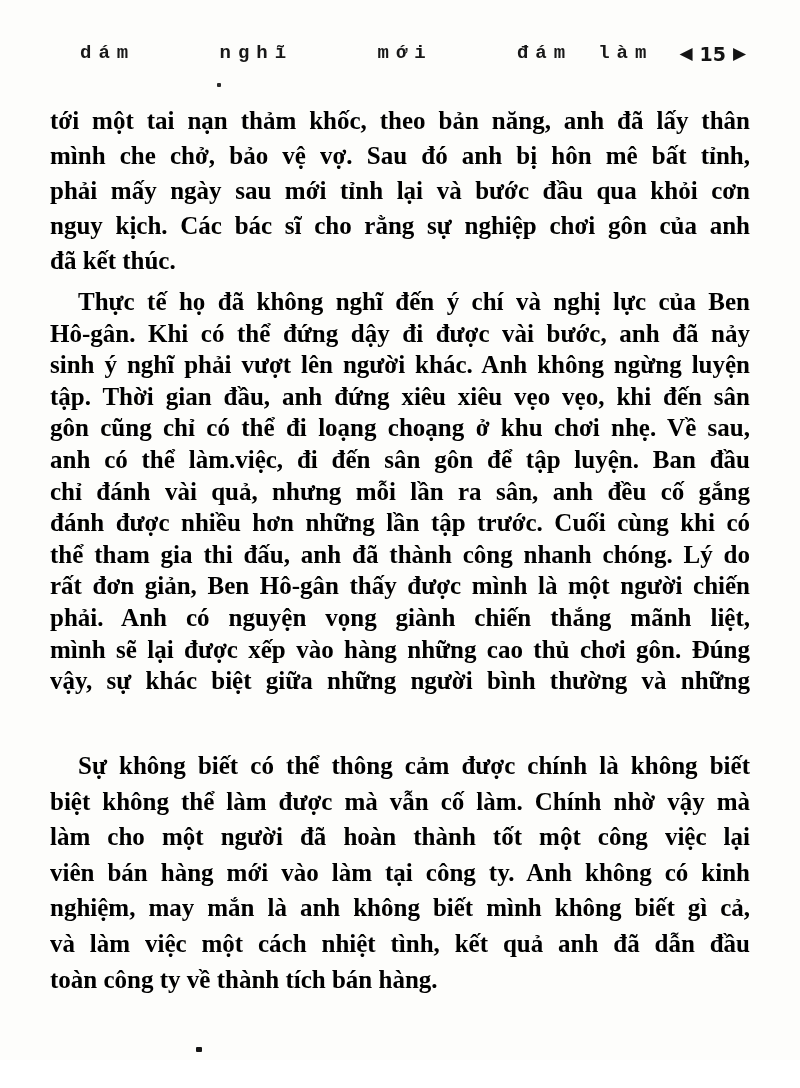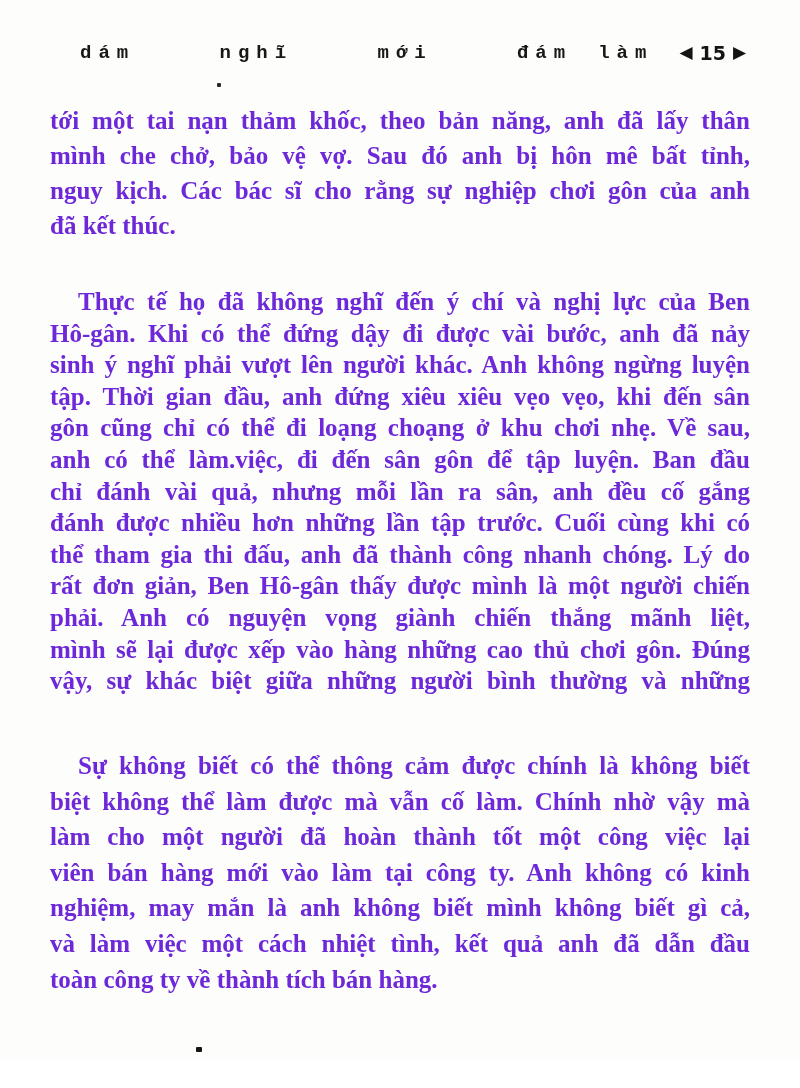--- a/index.html
+++ b/index.html
@@ -23,40 +23,40 @@
     font-family: "Liberation Mono", monospace;
     font-weight: bold;
     font-size: 19px;
     color: #181818;
     letter-spacing: 7px;
     white-space: nowrap;
   }
   .hdr-word { display: inline-block; }
   .hdr-right-group {
     display: flex;
-    align-items: center;
+    align-items: flex-end;
     gap: 26px;
   }
   .page-marker {
     display: flex;
     align-items: center;
     gap: 7px;
     letter-spacing: 0;
     font-family: "DejaVu Sans", sans-serif;
     font-weight: bold;
     color: #141414;
   }
   .page-marker .arrow { font-size: 17px; line-height: 1; position: relative; top: -1px; }
   .page-marker .pagenum { font-size: 19px; line-height: 1; }
   
   .para {
     position: absolute;
     left: 50px;
     width: 700px;
-    color: #6d28d9;
+    color: #000000;
     font-weight: bold;
     font-size: 25px;
   }
   .p1 { top: 103px;  line-height: 35px; }
   .p2 { top: 286px;  line-height: 31.6px; }
   .p3 { top: 748px;  line-height: 35.6px; }
   .ln { width: 100%; }
   .jline { text-align: justify; text-align-last: justify; }
   .lline { text-align: left; text-align-last: left; }
   .indent { text-indent: 28px; }
@@ -86,20 +86,21 @@
         <span class="arrow">◀</span>
         <span class="pagenum">15</span>
         <span class="arrow">▶</span>
       </span>
     </span>
   </div>
 
   <div class="para p1">
     <div class="ln jline">tới một tai nạn thảm khốc, theo bản năng, anh đã lấy thân</div>
     <div class="ln jline">mình che chở, bảo vệ vợ. Sau đó anh bị hôn mê bất tỉnh,</div>
+    <div class="ln jline">phải mấy ngày sau mới tỉnh lại và bước đầu qua khỏi cơn</div>
     <div class="ln jline">nguy kịch. Các bác sĩ cho rằng sự nghiệp chơi gôn của anh</div>
     <div class="ln lline">đã kết thúc.</div>
   </div>
 
   <div class="para p2">
     <div class="ln jline indent">Thực tế họ đã không nghĩ đến ý chí và nghị lực của Ben</div>
     <div class="ln jline">Hô-gân. Khi có thể đứng dậy đi được vài bước, anh đã nảy</div>
     <div class="ln jline">sinh ý nghĩ phải vượt lên người khác. Anh không ngừng luyện</div>
     <div class="ln jline">tập. Thời gian đầu, anh đứng xiêu xiêu vẹo vẹo, khi đến sân</div>
     <div class="ln jline">gôn cũng chỉ có thể đi loạng choạng ở khu chơi nhẹ. Về sau,</div>

